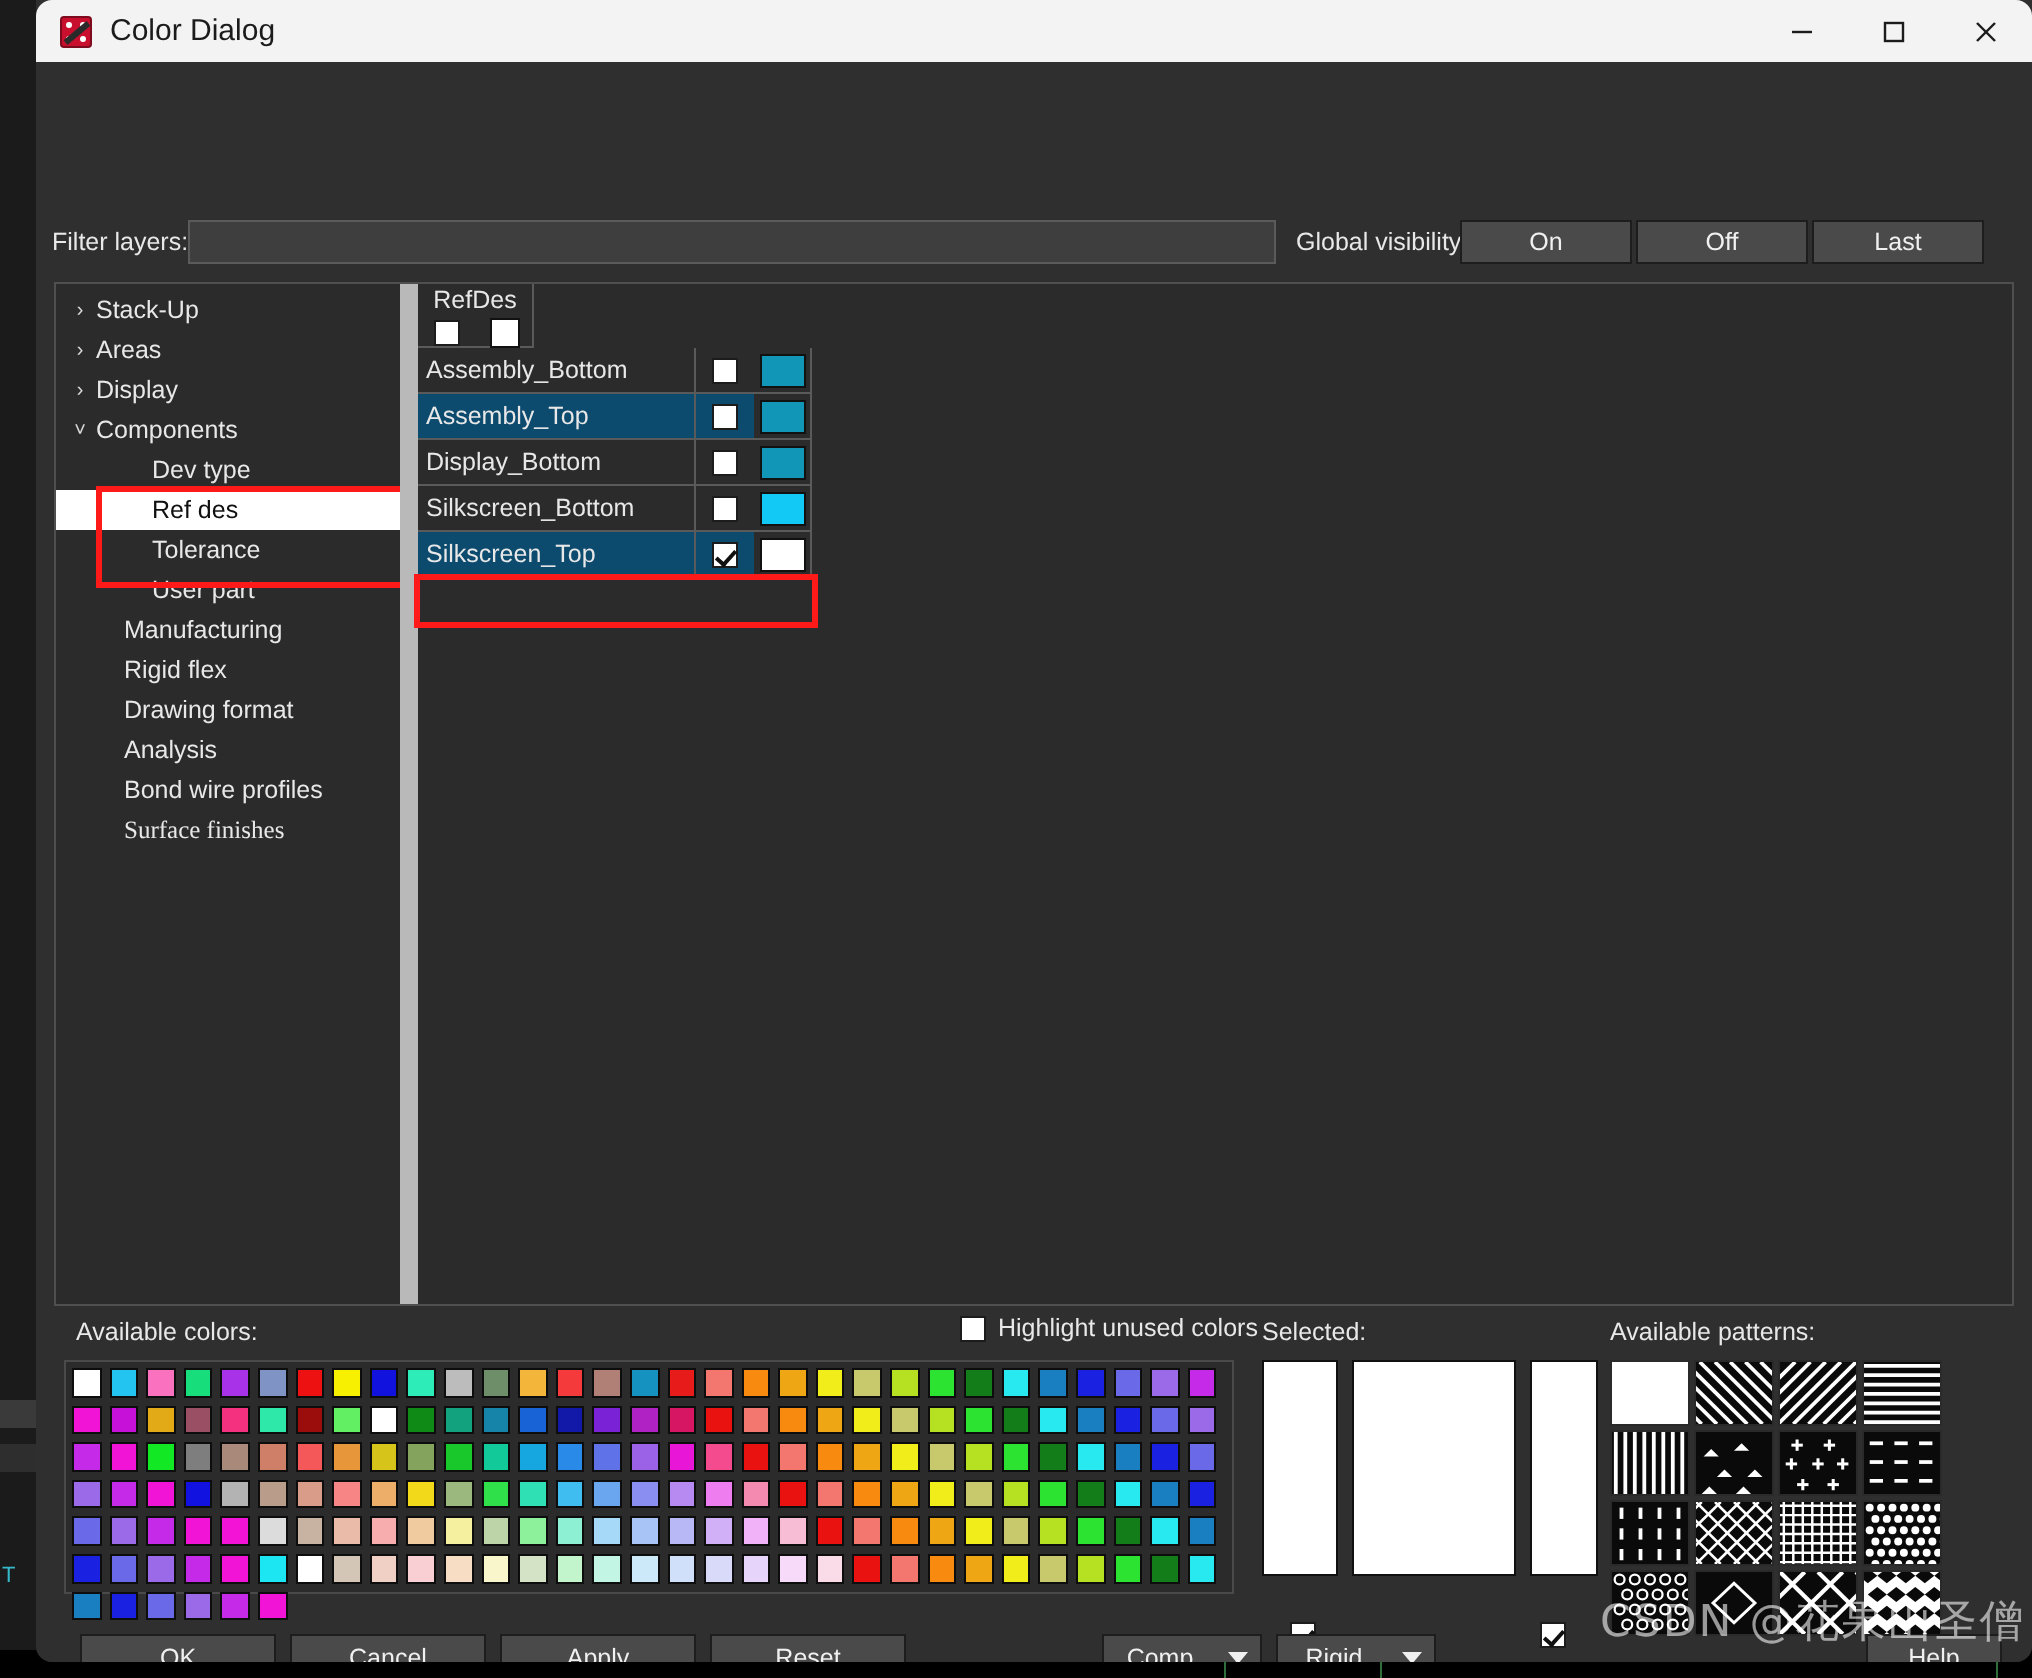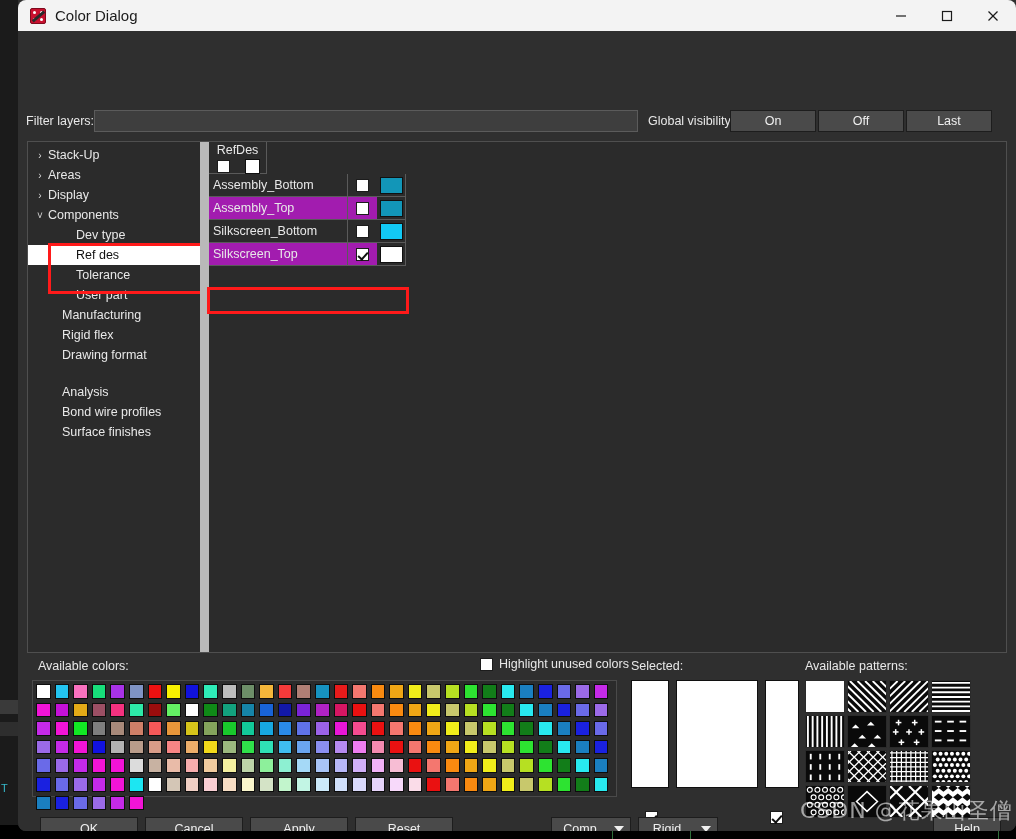--- a/index.html
+++ b/index.html
@@ -142,21 +142,21 @@
   }
   .hdr-refdes .cap {
     position: absolute; left: 0; right: 0; top: 1px;
     text-align: center; font-size: 12.5px; color: #e8e8e8;
   }
   .hdr-refdes .cells {
     position: absolute; left: 0; top: 17px; width: 58px; height: 15px;
     display: flex; align-items: center;
   }
   .lay-row { height: 23px; display: flex; }
-  .lay-row.alt .cell-name, .lay-row.alt .cell-chk { background: #a21caf; }
+  .lay-row.alt .cell-name, .lay-row.alt .cell-chk { background: #0c4a6e; }
   .cell-name {
     width: 139px; border-right: 1px solid #5a5a5a; border-bottom: 1px solid #5a5a5a;
     display: flex; align-items: center; padding-left: 4px;
     font-size: 12.5px; color: #e8e8e8; background: #2b2b2b;
   }
   .cell-chk {
     width: 29px; border-bottom: 1px solid #5a5a5a; background: #2b2b2b;
     display: flex; align-items: center; justify-content: center;
   }
   .cell-sw {
@@ -352,29 +352,29 @@
             <span>Manufacturing</span>
           </div>
           <div class="tree-row" style="padding-left: 34px;">
             <span class="twisty" style="margin-left: -16px;"></span>
             <span>Rigid flex</span>
           </div>
           <div class="tree-row" style="padding-left: 34px;">
             <span class="twisty" style="margin-left: -16px;"></span>
             <span>Drawing format</span>
           </div>
-          <div class="tree-row" style="padding-left: 34px; margin-top: 17px;">
+          <div class="tree-row" style="padding-left: 34px;">
             <span class="twisty" style="margin-left: -16px;"></span>
             <span>Analysis</span>
           </div>
           <div class="tree-row" style="padding-left: 34px;">
             <span class="twisty" style="margin-left: -16px;"></span>
             <span>Bond wire profiles</span>
           </div>
-          <div class="tree-row" style="padding-left: 34px;">
+          <div class="tree-row" style="padding-left: 34px; font-family: Liberation Serif, serif;">
             <span class="twisty" style="margin-left: -16px;"></span>
             <span>Surface finishes</span>
           </div>
           <div class="annot" style="left: 20px; top: 101px; width: 163px; height: 51px; border-color: rgb(255, 26, 26);"></div>
         </div>
       <div id="splitter"></div>
       <div id="table-pane">
         <div id="layer-table">
             <div class="hdr-row">
               <div class="hdr-refdes">
@@ -393,20 +393,29 @@
               <div class="cell-name">Assembly_Bottom</div>
               <div class="cell-chk">
                 <span class="chkbox"></span>
               </div>
               <div class="cell-sw">
                 <span class="swatch" style="background: rgb(18, 150, 184);"></span>
               </div>
             </div>
             <div class="lay-row alt">
               <div class="cell-name">Assembly_Top</div>
+              <div class="cell-chk">
+                <span class="chkbox"></span>
+              </div>
+              <div class="cell-sw">
+                <span class="swatch" style="background: rgb(18, 150, 184);"></span>
+              </div>
+            </div>
+            <div class="lay-row">
+              <div class="cell-name">Display_Bottom</div>
               <div class="cell-chk">
                 <span class="chkbox"></span>
               </div>
               <div class="cell-sw">
                 <span class="swatch" style="background: rgb(18, 150, 184);"></span>
               </div>
             </div>
             <div class="lay-row">
               <div class="cell-name">Silkscreen_Bottom</div>
               <div class="cell-chk">

